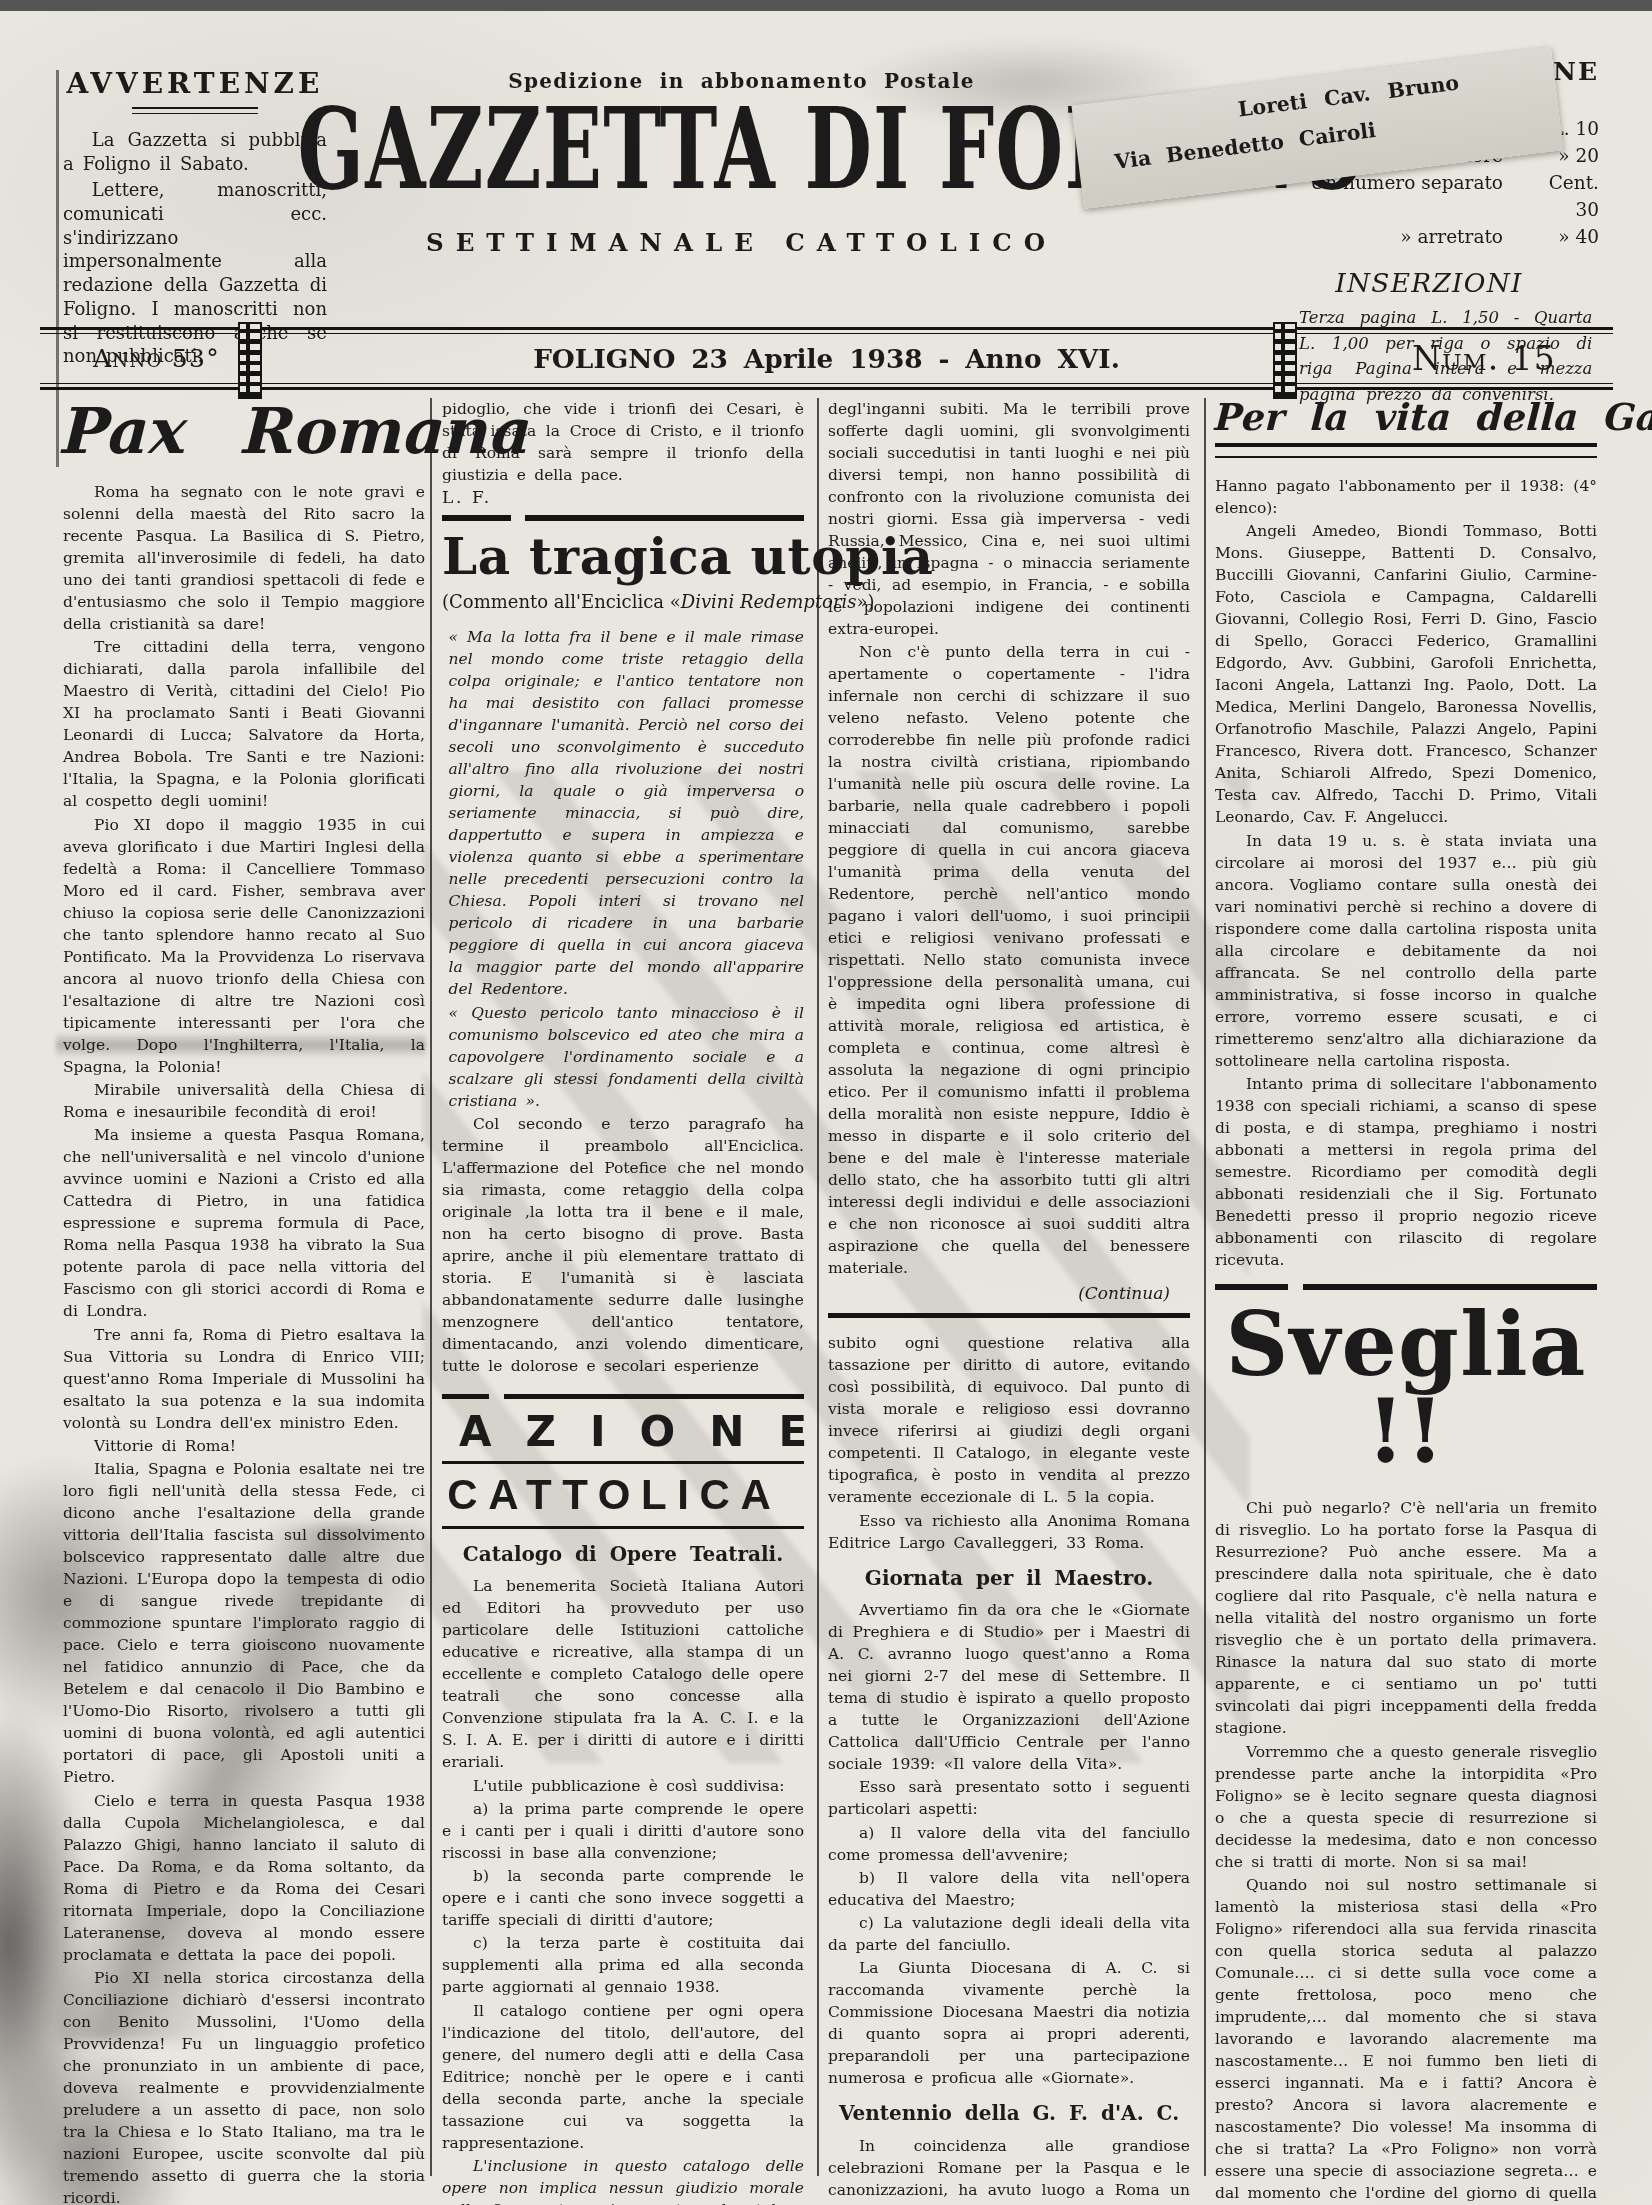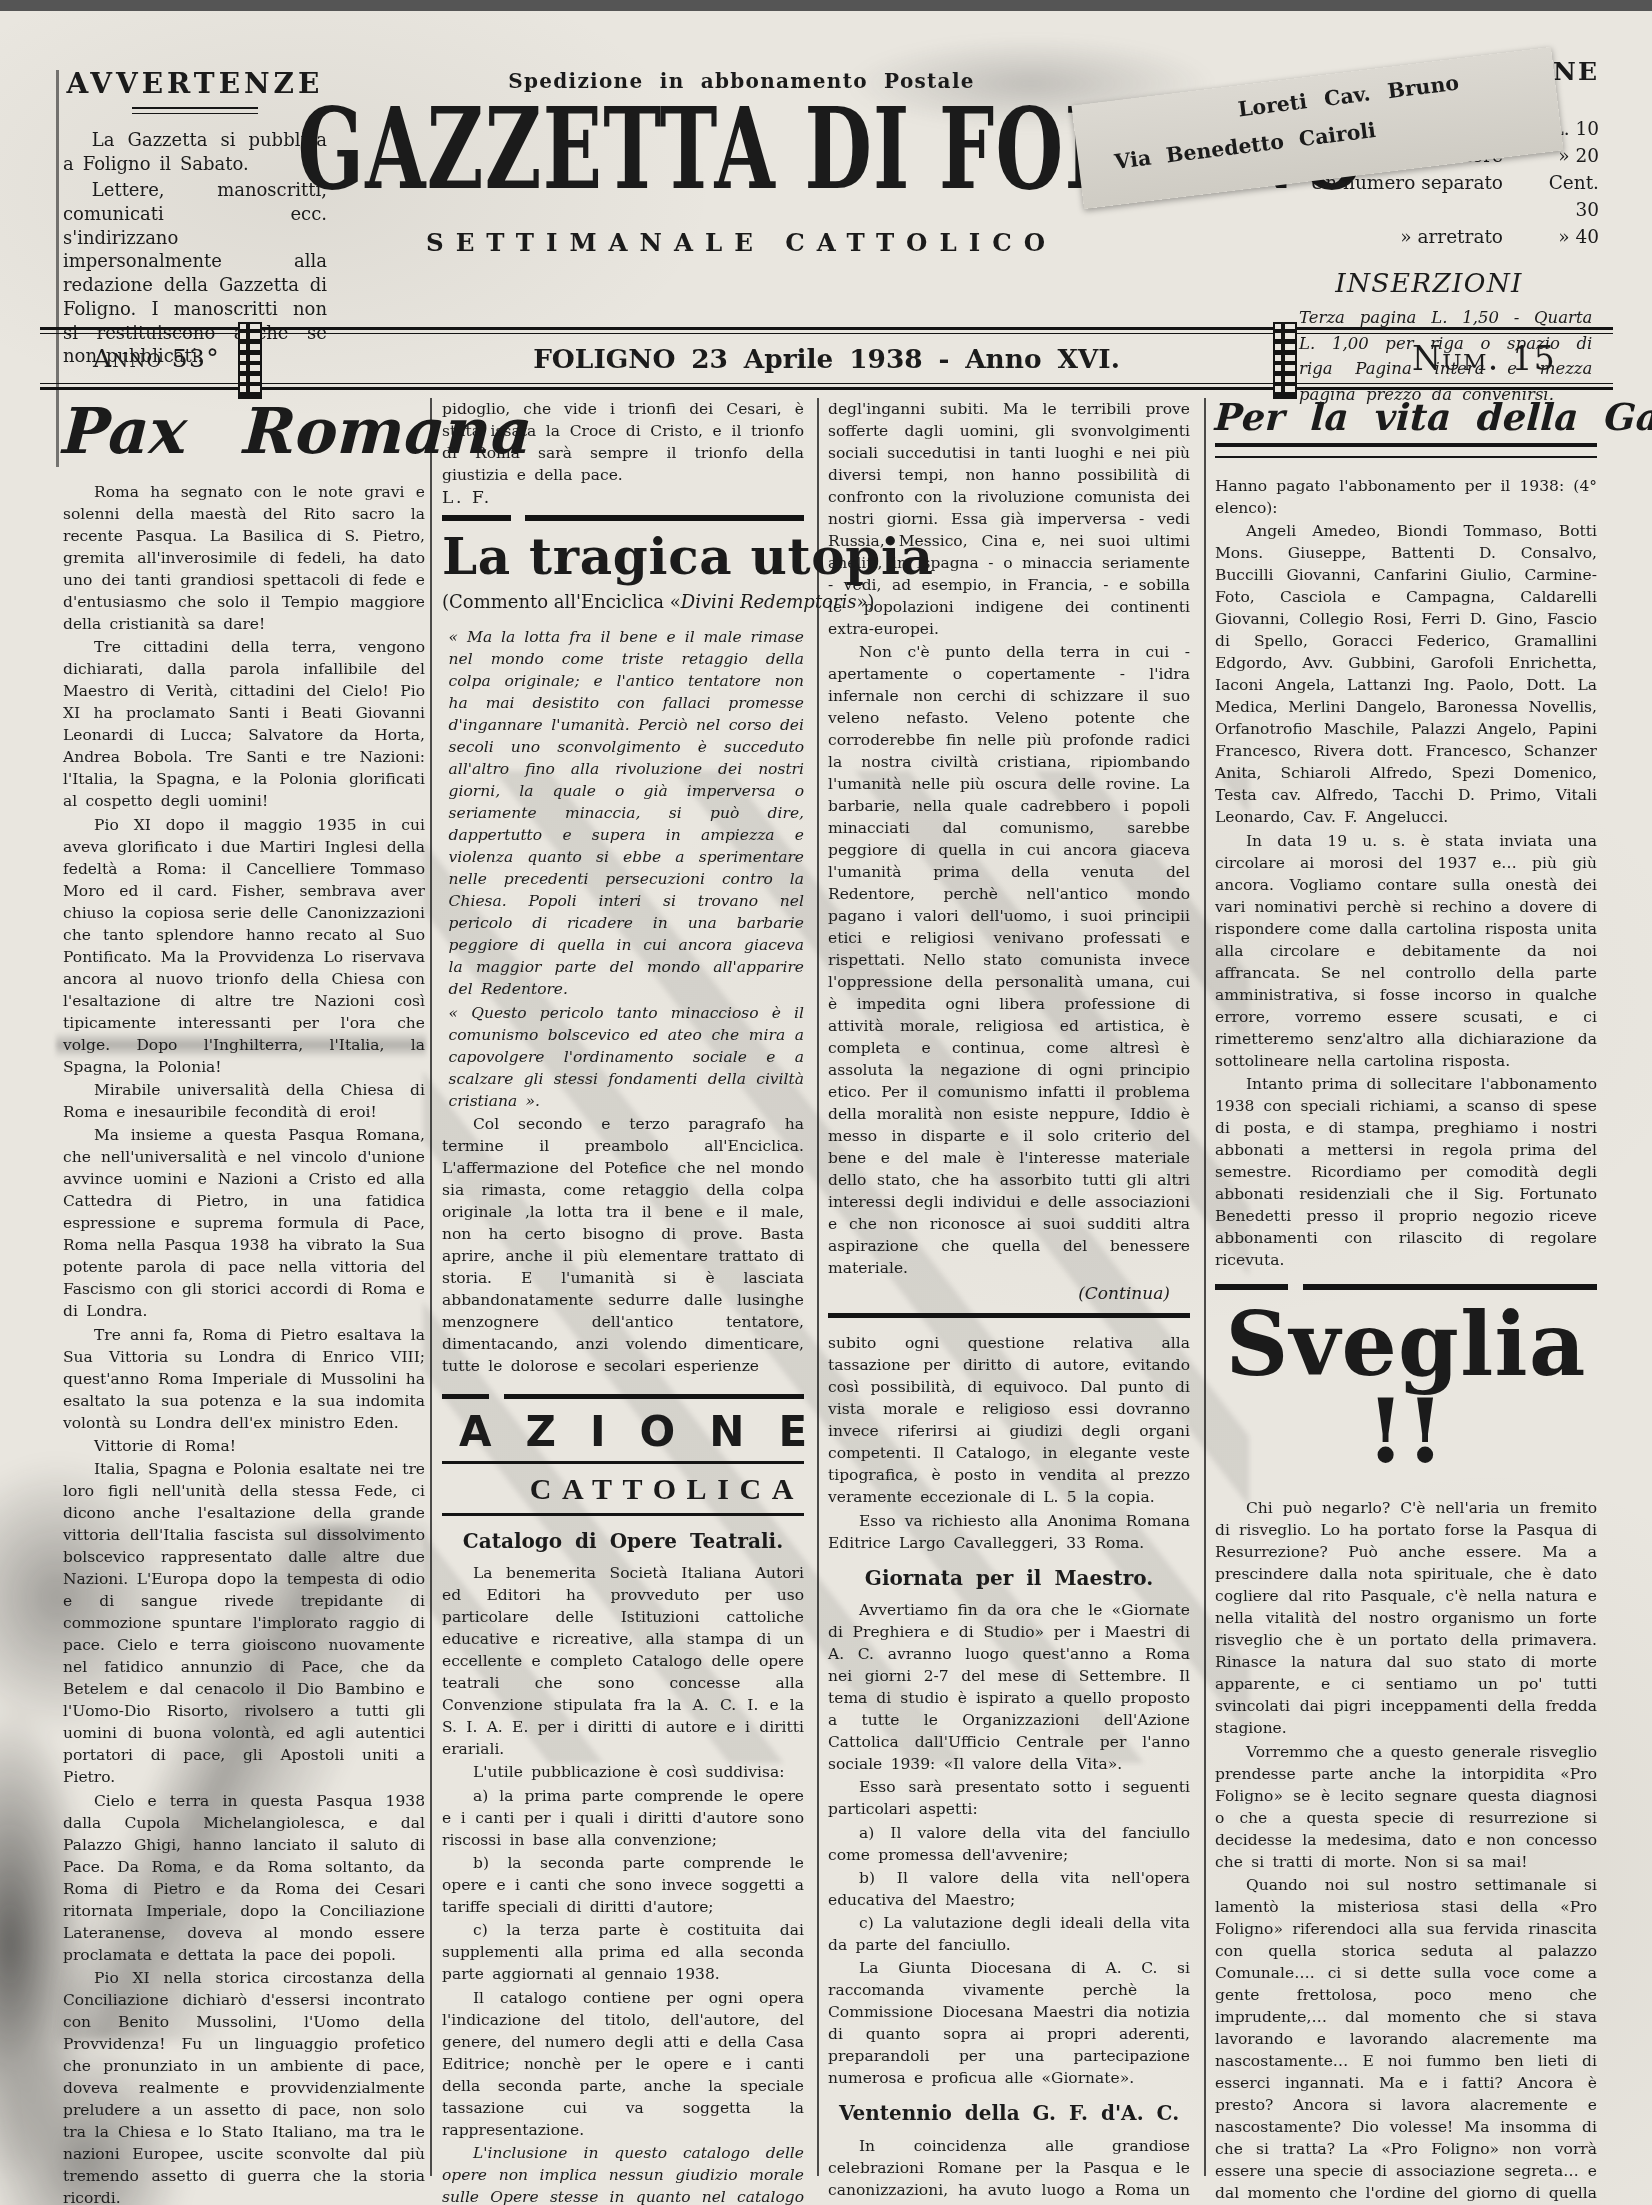--- a/index.html
+++ b/index.html
@@ -123,21 +123,21 @@
   .rule-broken{height:6px;margin:4px 0 9.3px;background:linear-gradient(90deg,#141414 0 19%,transparent 19% 23%,#141414 23% 100%);}
   .rule-full{height:5.3px;margin:9.3px 0 14.5px;background:#141414;}
   .tragica-title{font-size:51px;font-weight:bold;line-height:1.0;margin:5.3px 0 9.3px;letter-spacing:0.7px;white-space:nowrap;transform:scaleX(0.98);transform-origin:left;}
   .tragica-sub{font-size:18px;margin:0 0 14.5px;white-space:nowrap;}
   .tragica-sub .it{font-style:italic;}
   .quote p{font-style:italic;text-indent:0;padding-left:6.6px;}
   .azione{margin-top:17px;}
   .azione .bar{height:5.3px;background:linear-gradient(90deg,#141414 0 13%,transparent 13% 17%,#141414 17% 100%);margin-bottom:9.3px;}
   .azione .line1{font-family:"DejaVu Sans","Liberation Sans",sans-serif;font-size:42px;font-weight:bold;letter-spacing:34px;text-align:center;margin-left:17px;line-height:1.1;}
   .azione .mid{height:2.6px;background:#141414;margin:6.6px 0 8px;}
-  .azione .line2{font-family:Liberation Serif, serif;font-size:30px;font-weight:bold;letter-spacing:10.6px;text-align:right;margin-left:5.3px;line-height:1.1;}
+  .azione .line2{font-family:Liberation Sans, sans-serif;font-size:42px;font-weight:bold;letter-spacing:10.6px;text-align:left;margin-left:5.3px;line-height:1.1;}
   .azione .bot{height:2.6px;background:#141414;margin:8px 0 13.2px;}
   .subhead{text-align:center;font-size:20px;font-weight:bold;margin:12px 0 9.3px;word-spacing:0.3em;}
   .continua{text-align:right;font-style:italic;font-size:17px;padding-right:20px;margin:4px 0 6.6px;}
   .vita-title{
     font-size:37px;font-weight:bold;font-style:italic;line-height:1.05;
     text-align:center;word-spacing:0.35em;margin:0;white-space:nowrap;transform:skewX(-3deg);
   }
   .dbl-rule{height:8.6px;border-top:4px solid #151515;border-bottom:2.6px solid #151515;margin:6.6px 0 17px;}
   .sveglia-title{font-size:87px;font-weight:bold;text-align:center;line-height:1.0;margin:10.6px 0 22.5px;letter-spacing:1.3px;}
 </style>

